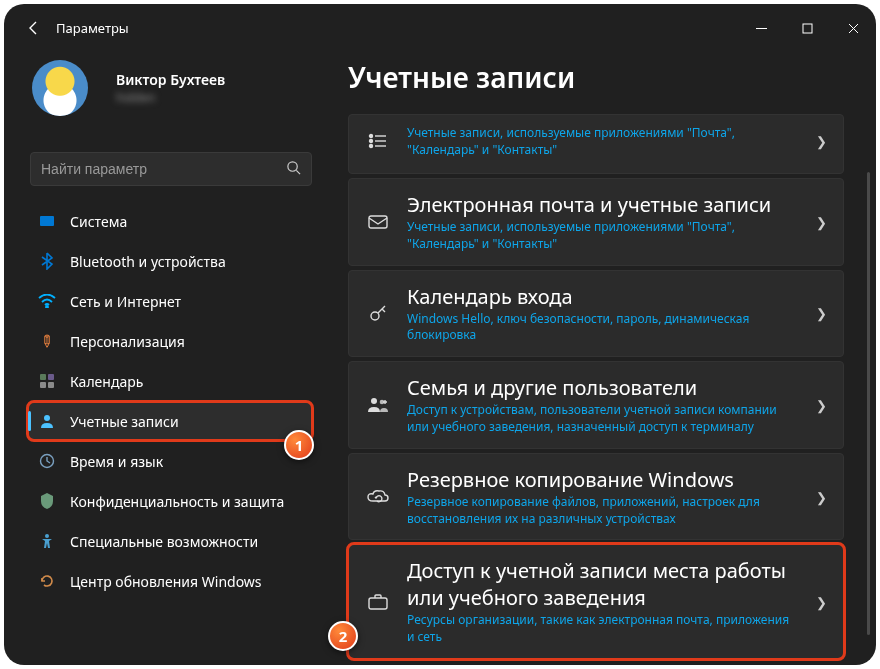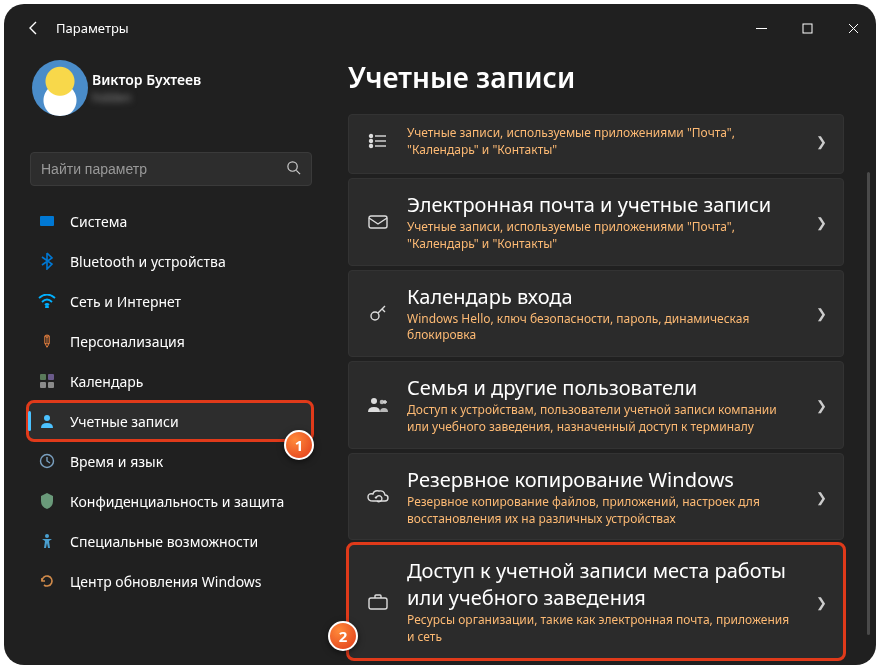--- a/index.html
+++ b/index.html
@@ -23,21 +23,21 @@
     display: flex; align-items: center;
     padding-left: 12px;
   }
   .titlebar .back { width:36px; display:flex; align-items:center; justify-content:center; color:#fff; font-size:16px;}
   .titlebar .title { font-size: 13px; margin-left: 4px; }
   .win-controls { margin-left:auto; display:flex; }
   .win-btn { width:46px; height:32px; display:flex; align-items:center; justify-content:center; color:#fff;}
   .win-btn svg { width:11px; height:11px; }
   .content { flex:1; display:flex; padding: 0 0 0 24px; position:relative; overflow:hidden;}
   .sidebar { width: 290px; flex:none; display:flex; flex-direction:column; }
-  .profile { display:flex; align-items:center; gap:4px; padding: 8px 4px 20px 4px;}
+  .profile { display:flex; align-items:center; gap:28px; padding: 8px 4px 20px 4px;}
   .avatar { width:56px; height:56px; border-radius:50%; background:#4a8cc9 radial-gradient(circle at 50% 40%, #f8d84a 30%, transparent 31%); position:relative; overflow:hidden;}
   .avatar::after{content:"";position:absolute;inset:0;background:
     radial-gradient(circle at 50% 38%, #f8d84a 14px, transparent 15px),
     radial-gradient(circle at 44% 36%, #fff 3px, transparent 4px),
     radial-gradient(circle at 56% 36%, #fff 3px, transparent 4px),
     radial-gradient(circle at 50% 72%, #fff 16px, transparent 17px);
   }
   .profile-name { font-size:14px; font-weight:600; }
   .profile-email { font-size:12px; color:#888; filter:blur(3px);}
   .searchbox {
@@ -79,21 +79,21 @@
   .page-title { font-size:28px; font-weight:600; margin-bottom:18px;}
   .cards { display:flex; flex-direction:column; gap:4px; padding-right:12px;}
   .card {
     background:#2b2b2b; border:1px solid #333; border-radius:4px;
     display:flex; align-items:center; gap:18px;
     padding:12px 16px 12px 18px; min-height:60px;
   }
   .card .cicon{ width:22px; color:#ddd; display:flex; align-items:center; justify-content:center; font-size:18px;}
   .card .ctext{ flex:1; }
   .card .ctitle{ font-size:20px; color:#fff; line-height:1.35;}
-  .card .cdesc{ font-size:12px; color:#fdba74; line-height:1.4; margin-top:1px;}
+  .card .cdesc{ font-size:12px; color:#0ea5e9; line-height:1.4; margin-top:1px;}
   .card .chevron{ color:#ccc; font-size:13px;}
   .highlight { outline:3px solid #e03a1a; outline-offset:-1px; border-radius:6px;}
   .callout {
     position:absolute; width:30px; height:30px; border-radius:50%;
     background:radial-gradient(circle at 35% 30%, #ff8a3a, #e03a1a);
     border:2px solid #fff; color:#fff; font-weight:700;
     display:flex; align-items:center; justify-content:center;
     box-shadow:0 2px 6px rgba(0,0,0,.5); font-size:15px;
     z-index:10;
   }

